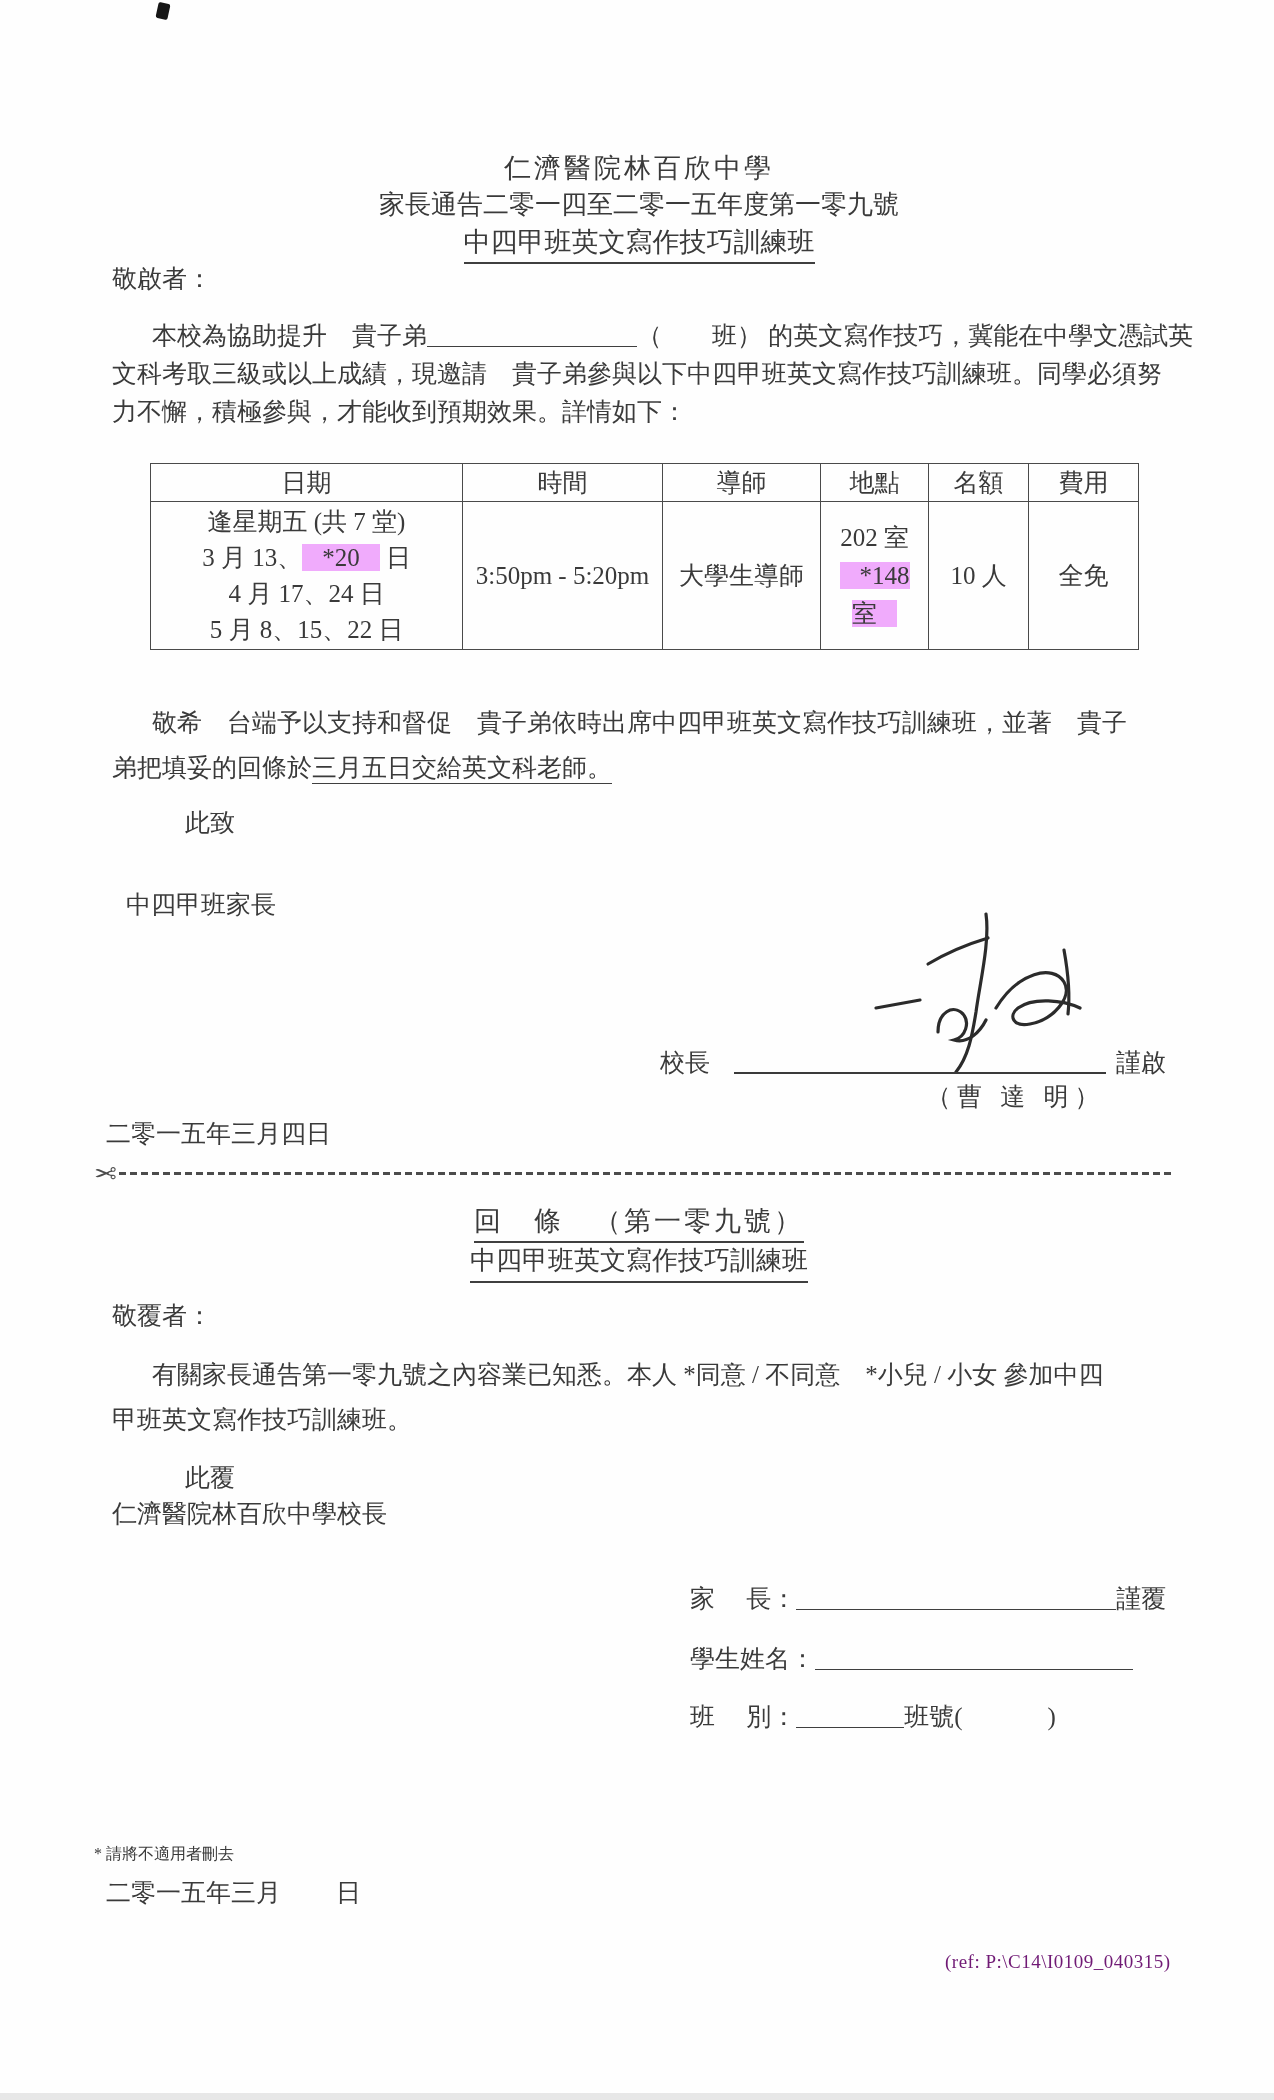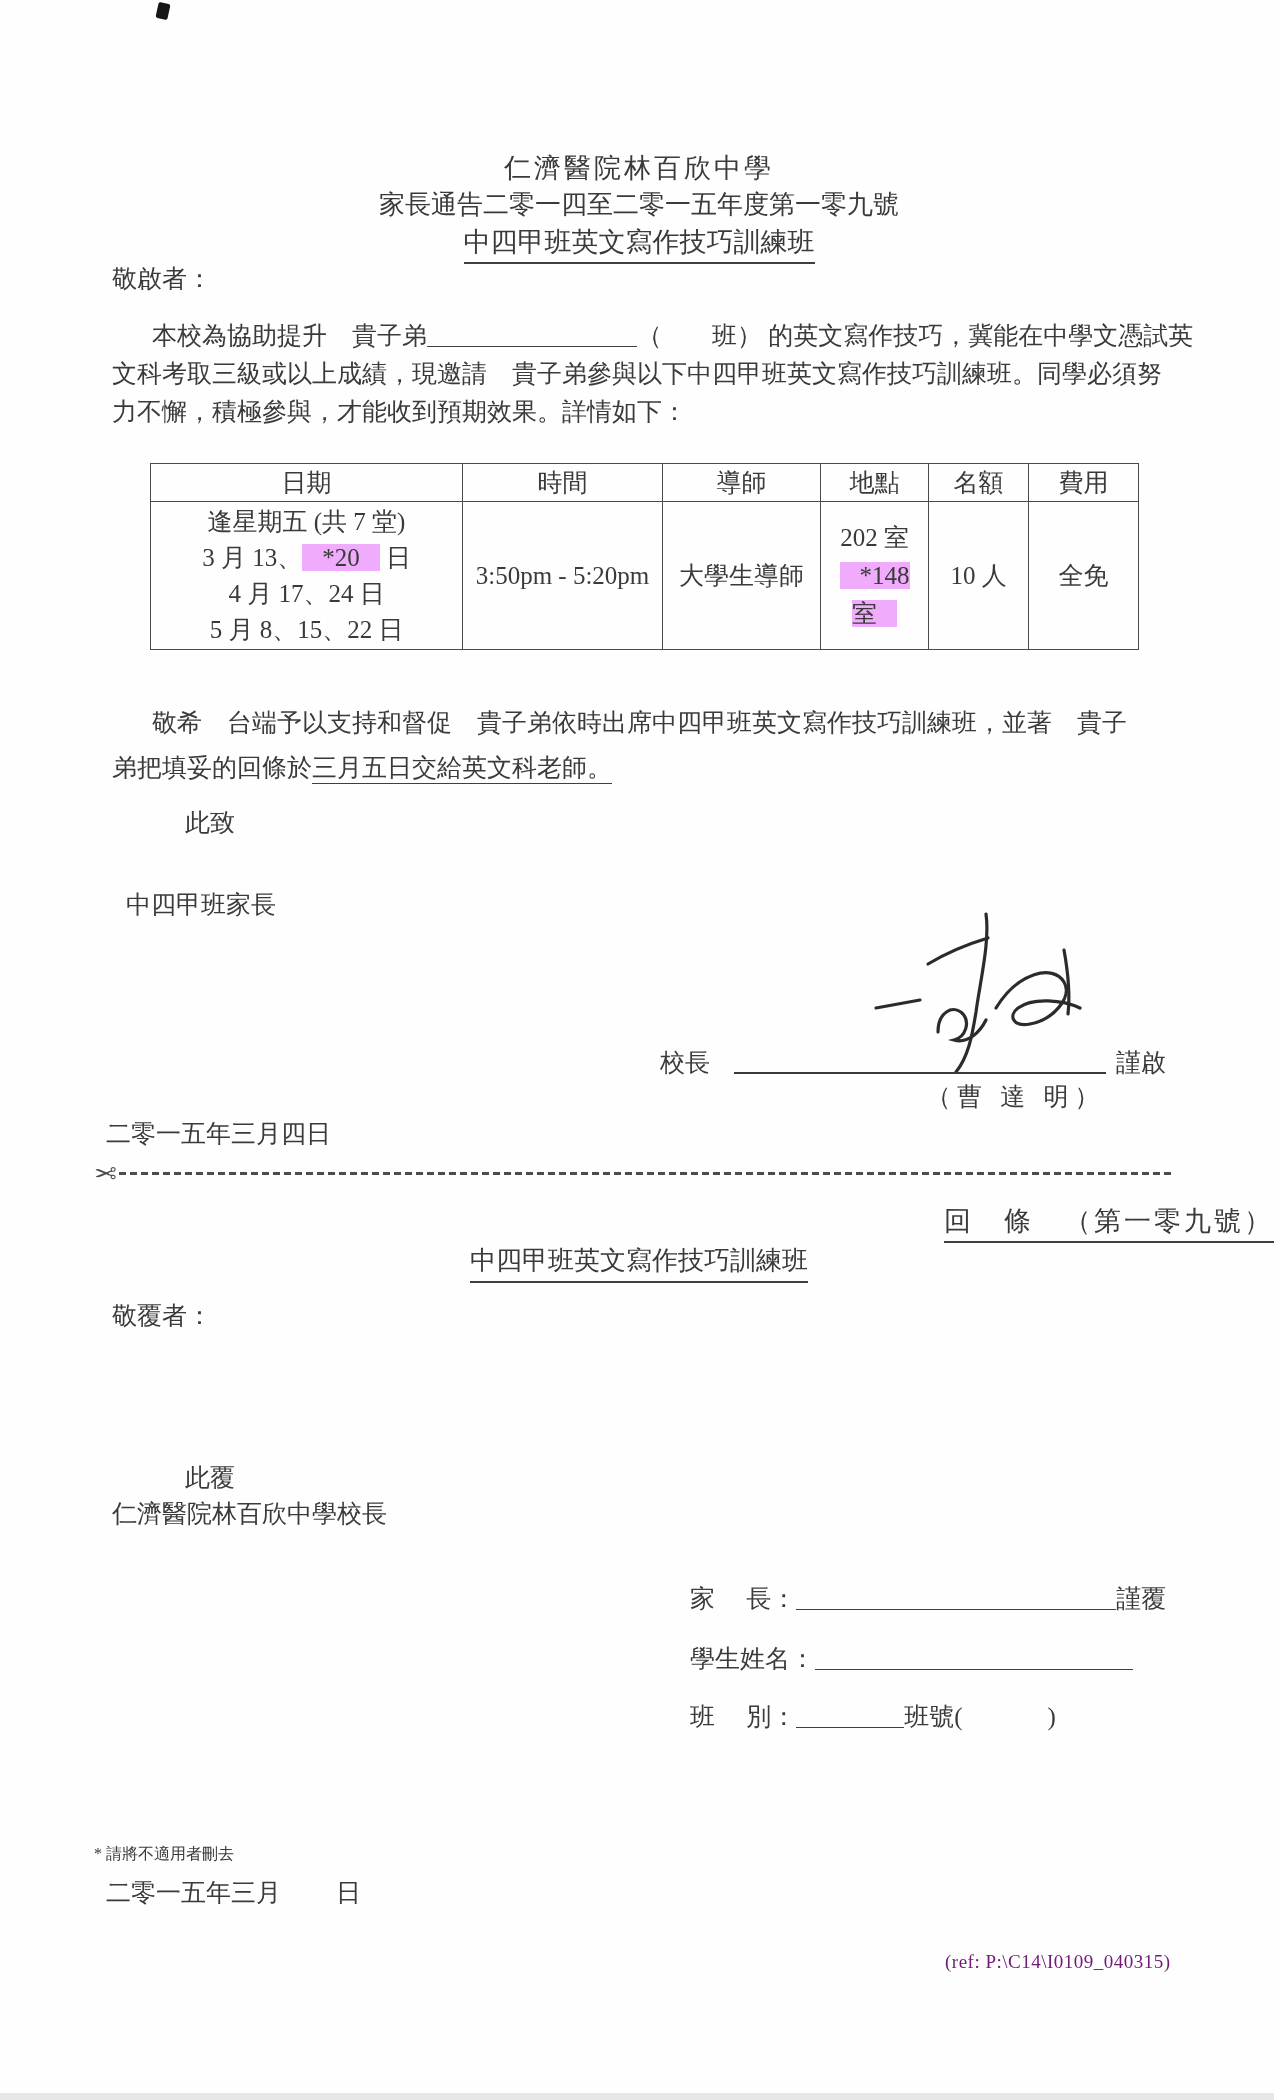--- a/index.html
+++ b/index.html
@@ -137,25 +137,29 @@
   <div class="abs t25" style="left:1116px;top:1046px;">謹啟</div>
   <div class="abs t25 sp6" style="left:926px;top:1080px;">（曹 達 明）</div>
 
   <div class="abs t25" style="left:106px;top:1117px;">二零一五年三月四日</div>
 
   <div class="abs cut" style="left:94px;top:1158px;width:1078px;height:30px;">
     <span class="scissors">✂</span>
     <span class="dash"></span>
   </div>
 
-  <div class="abs center t27 sp3" style="top:1203px;text-align:right;"><span class="uline">回　條　（第一零九號）</span></div>
+  <div class="abs center t27 sp3" style="top:1203px;"><span class="uline">回　條　（第一零九號）</span></div>
   <div class="abs center t26" style="top:1243px;"><span class="uline">中四甲班英文寫作技巧訓練班</span></div>
 
   <div class="abs t25" style="left:112px;top:1299px;">敬覆者：</div>
 
+  <div class="abs para lh45" style="left:112px;top:1352px;">
+    <div class="ln indent">有關家長通告第一零九號之內容業已知悉。本人 *同意 / 不同意　*小兒 / 小女 參加中四</div>
+    <div class="ln">甲班英文寫作技巧訓練班。</div>
+  </div>
 
   <div class="abs t25" style="left:185px;top:1461px;">此覆</div>
   <div class="abs t25" style="left:112px;top:1497px;">仁濟醫院林百欣中學校長</div>
 
   <div class="abs t25" style="left:690px;top:1582px;">
     <span>家　 長：</span><span class="blank w320"></span><span>謹覆</span>
   </div>
   <div class="abs t25" style="left:690px;top:1642px;">
     <span>學生姓名：</span><span class="blank w318"></span>
   </div>

